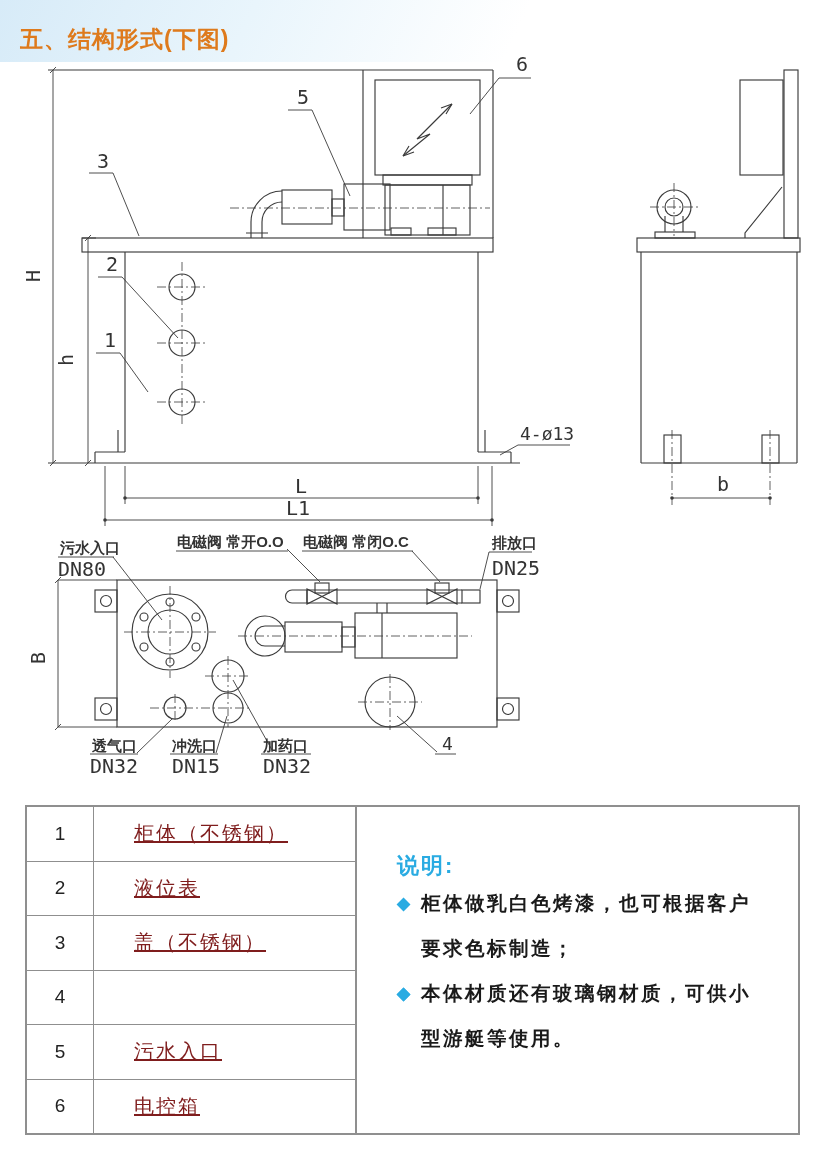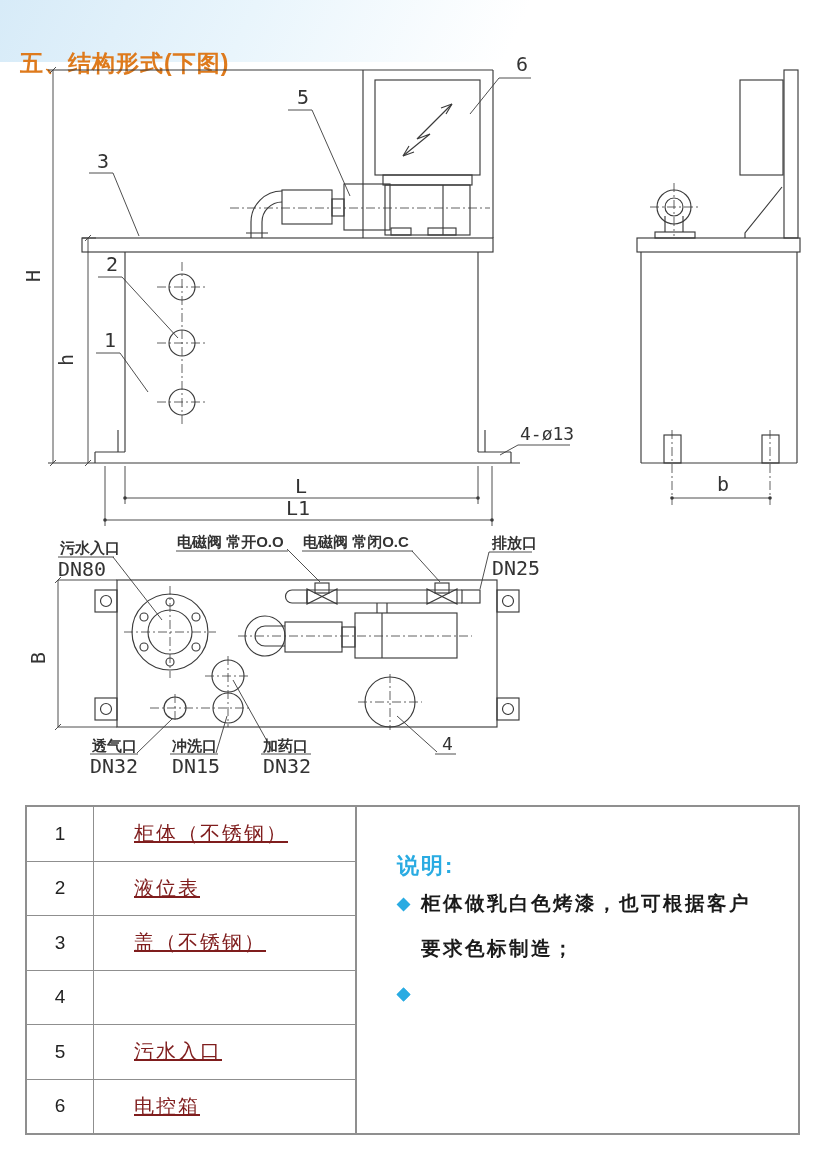--- a/index.html
+++ b/index.html
@@ -2,21 +2,21 @@
 <html><head>
 <meta charset="utf-8">
 <style>
   html,body{margin:0;padding:0;background:#fff;}
   #page{position:relative;width:830px;height:1160px;background:#ffffff;overflow:hidden;
         font-family:"Liberation Sans",sans-serif;}
   
   .top-wash{position:absolute;left:0;top:0;width:830px;height:62px;
             background:linear-gradient(115deg,#d7ebf8 0%,#e9f5fc 30%,#ffffff 62%);}
   .section-title{position:absolute;left:20px;top:24px;font-size:23px;font-weight:bold;
-                 color:#de7a1c;letter-spacing:1px;margin-top:24px;}
+                 color:#de7a1c;letter-spacing:1px;}
   
   #drawing{position:absolute;left:0;top:0;}
   .s{stroke:#3b3b3b;stroke-width:1.15;fill:none;stroke-linecap:butt;}
   .thin{stroke:#3b3b3b;stroke-width:0.9;fill:none;}
   .cl{stroke:#3b3b3b;stroke-width:0.8;fill:none;stroke-dasharray:9 3 2 3;}
   .dot{fill:#3b3b3b;stroke:none;}
   text{fill:#333;}
   .cad{font-family:"DejaVu Sans Mono",monospace;font-size:20px;}
   .cad-sm{font-family:"DejaVu Sans Mono",monospace;font-size:18px;}
   .cn{font-family:"Liberation Sans",sans-serif;font-size:15px;font-weight:bold;}
@@ -249,16 +249,17 @@
       <div class="notes-heading">说明:</div>
       <div class="note-item">
         <span class="diamond">◆</span>
         <span>柜体做乳白色烤漆，也可根据客户要求色标制造；</span>
       </div>
       <div class="note-item">
         <span class="diamond">◆</span>
       </div>
       <div class="note-item">
         <span class="diamond">◆</span>
+        <span>本体材质还有玻璃钢材质，可供小型游艇等使用。</span>
       </div>
     </div>
   </div>
 </div>
 
 </body></html>

